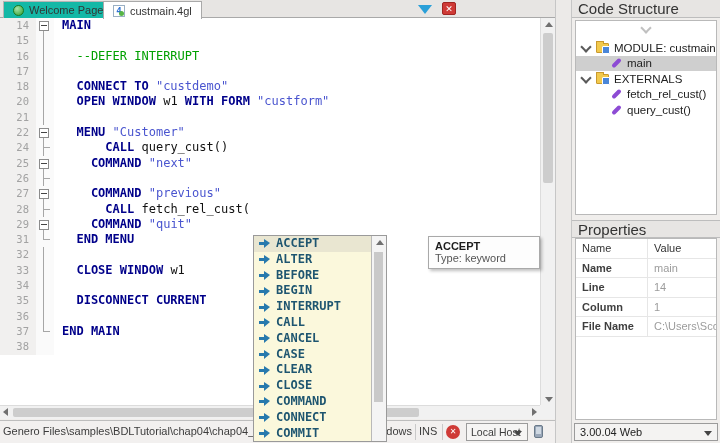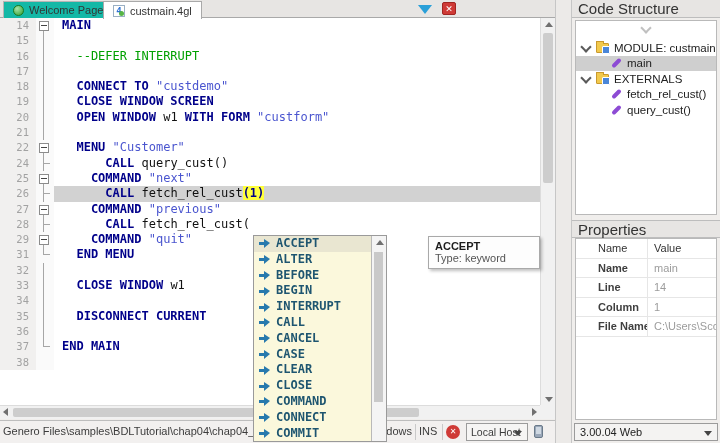--- a/index.html
+++ b/index.html
@@ -110,21 +110,21 @@
      border:1px solid #c9992e;border-bottom:none;}
   .ico-folder::after{content:"";position:absolute;right:-2px;bottom:-2px;width:6px;height:6px;
      background:#4a86d8;border:1px solid #fff;border-radius:1px;}
   .ico-fn{width:13px;height:12px;position:relative;margin-right:4px;flex:none;}
   .ico-fn::before{content:"";position:absolute;left:1px;top:4px;width:11px;height:4px;border-radius:2px;
      background:#8d4bd4;transform:rotate(-45deg);}
 
   .props{position:absolute;left:3px;top:238px;width:142px;height:182px;background:#fff;
      border:1px solid #b9b9b9;box-sizing:border-box;overflow:hidden;font-size:11px;}
   .prow{height:18.5px;display:flex;border-bottom:1px solid #e6e6e6;align-items:center;}
-  .pc1{width:72px;flex:none;padding-left:22px;box-sizing:border-box;color:#3f3f3f;font-weight:bold;
+  .pc1{width:72px;flex:none;padding-left:6px;box-sizing:border-box;color:#3f3f3f;font-weight:bold;
      border-right:1px solid #e6e6e6;height:100%;display:flex;align-items:center;overflow:hidden;white-space:nowrap;}
   .pc2{flex:1;padding-left:6px;color:#9c9c9c;overflow:hidden;white-space:nowrap;}
   .prow.head .pc1,.prow.head .pc2{color:#333;font-weight:normal;}
 
   .ver-select{position:absolute;left:2px;top:423px;width:144px;height:18px;background:#f4f3f2;
      border:1px solid #9b9b9b;box-sizing:border-box;font-size:11px;color:#222;line-height:16px;
      padding-left:5px;cursor:pointer;}
   .caret{position:absolute;right:5px;top:7px;width:0;height:0;
      border-left:4px solid transparent;border-right:4px solid transparent;border-top:5px solid #444;}
 
@@ -194,27 +194,20 @@
           <span class="ct"></span>
         </div>
         <div class="crow">
           <span class="g">18</span>
           <span class="fold">
             <span class="fl full"></span>
           </span>
           <span class="ct"><span class="kw">  CONNECT TO </span><span class="str">"custdemo"</span></span>
         </div>
         <div class="crow">
-          <span class="g">19</span>
-          <span class="fold">
-            <span class="fl full"></span>
-          </span>
-          <span class="ct"><span class="kw">  CLOSE WINDOW SCREEN</span></span>
-        </div>
-        <div class="crow">
           <span class="g">20</span>
           <span class="fold">
             <span class="fl full"></span>
           </span>
           <span class="ct"><span class="kw">  OPEN WINDOW </span><span class="pln">w1 </span><span class="kw">WITH FORM </span><span class="str">"custform"</span></span>
         </div>
         <div class="crow">
           <span class="g">21</span>
           <span class="fold">
             <span class="fl full"></span>
@@ -244,21 +237,20 @@
             <span class="fl low"></span>
           </span>
           <span class="ct"><span class="kw">    COMMAND </span><span class="str">"next"</span></span>
         </div>
         <div class="crow cur">
           <span class="g">26</span>
           <span class="fold">
             <span class="fl full"></span>
             <span class="ftick"></span>
           </span>
-          <span class="ct"><span class="kw">      CALL </span><span class="pln">fetch_rel_cust</span><span class="hl">(1)</span></span>
         </div>
         <div class="crow">
           <span class="g">27</span>
           <span class="fold">
             <span class="fbox"></span>
             <span class="fl low"></span>
           </span>
           <span class="ct"><span class="kw">    COMMAND </span><span class="str">"previous"</span></span>
         </div>
         <div class="crow">

